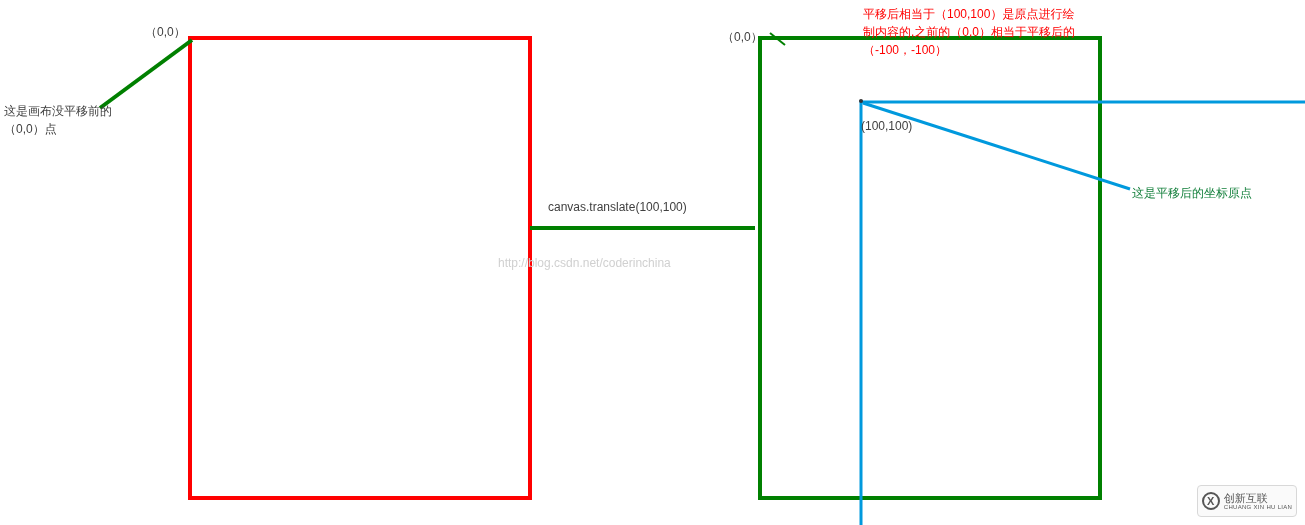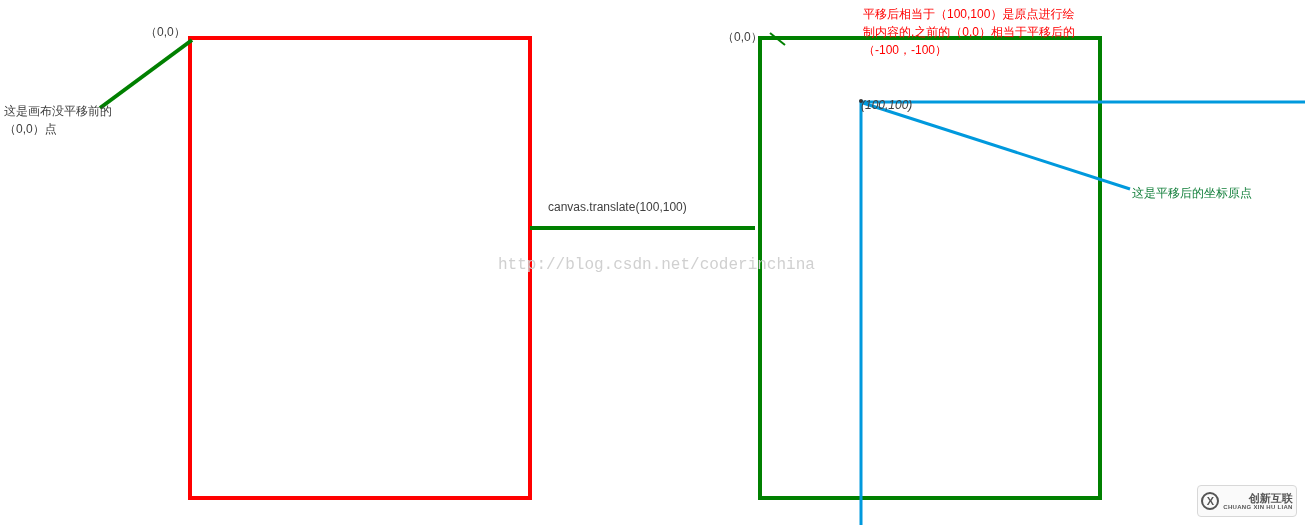--- a/index.html
+++ b/index.html
@@ -16,22 +16,22 @@
       font-size: 12px;
       line-height: 1.5;
       white-space: pre-line;
     }
     .green-text { color: #404040; }
     .red-text { color: #ff0000; }
     .blue-text { color: #15803d; }
     .watermark {
       position: absolute;
       color: #d0d0d0;
-      font-size: 16px;
-      font-family: Liberation Mono, monospace;
+      font-size: 12px;
+      font-family: Liberation Sans, sans-serif;
     }
     .logo-box {
       position: absolute;
       right: 8px;
       bottom: 8px;
       width: 100px;
       height: 32px;
       border: 1px solid #d8d8d8;
       border-radius: 4px;
       background: #fafafa;
@@ -50,22 +50,21 @@
       align-items: center;
       justify-content: center;
       font-size: 11px;
       font-weight: bold;
       color: #555;
     }
     .logo-txt {
       font-size: 11px;
       color: #555;
       line-height: 1;
-      text-align: right;
-      font-weight: bold;
+      text-align: left;
     }
     svg { position: absolute; top: 0; left: 0; }
   </style>
 </head>
 <body>
 
 <svg width="1305" height="525">
 
   <rect x="190" y="38" width="340" height="460" fill="none" stroke="#ff0000" stroke-width="4"></rect>
 
@@ -90,21 +89,21 @@
 
 <span class="label green-text" style="left:145px; top:23px;">（0,0）</span>
 
 <span class="label green-text" style="left:4px; top:102px;">这是画布没平移前的
 （0,0）点</span>
 
 <span class="label green-text" style="left:548px; top:198px;">canvas.translate(100,100)</span>
 
 <span class="label green-text" style="left:722px; top:28px;">（0,0）</span>
 
-<span class="label green-text" style="left:861px; top:96px;font-style:italic;">(100,100)</span>
+<span class="label green-text" style="left:861px; top:117px;">(100,100)</span>
 
 <span class="label red-text" style="left:863px; top:5px;">平移后相当于（100,100）是原点进行绘
 制内容的,之前的（0,0）相当于平移后的
 （-100，-100）</span>
 
 <span class="label blue-text" style="left:1132px; top:184px;">这是平移后的坐标原点</span>
 
 <span class="watermark" style="left:498px; top:256px;">http://blog.csdn.net/coderinchina</span>
 
 <div class="logo-box">

